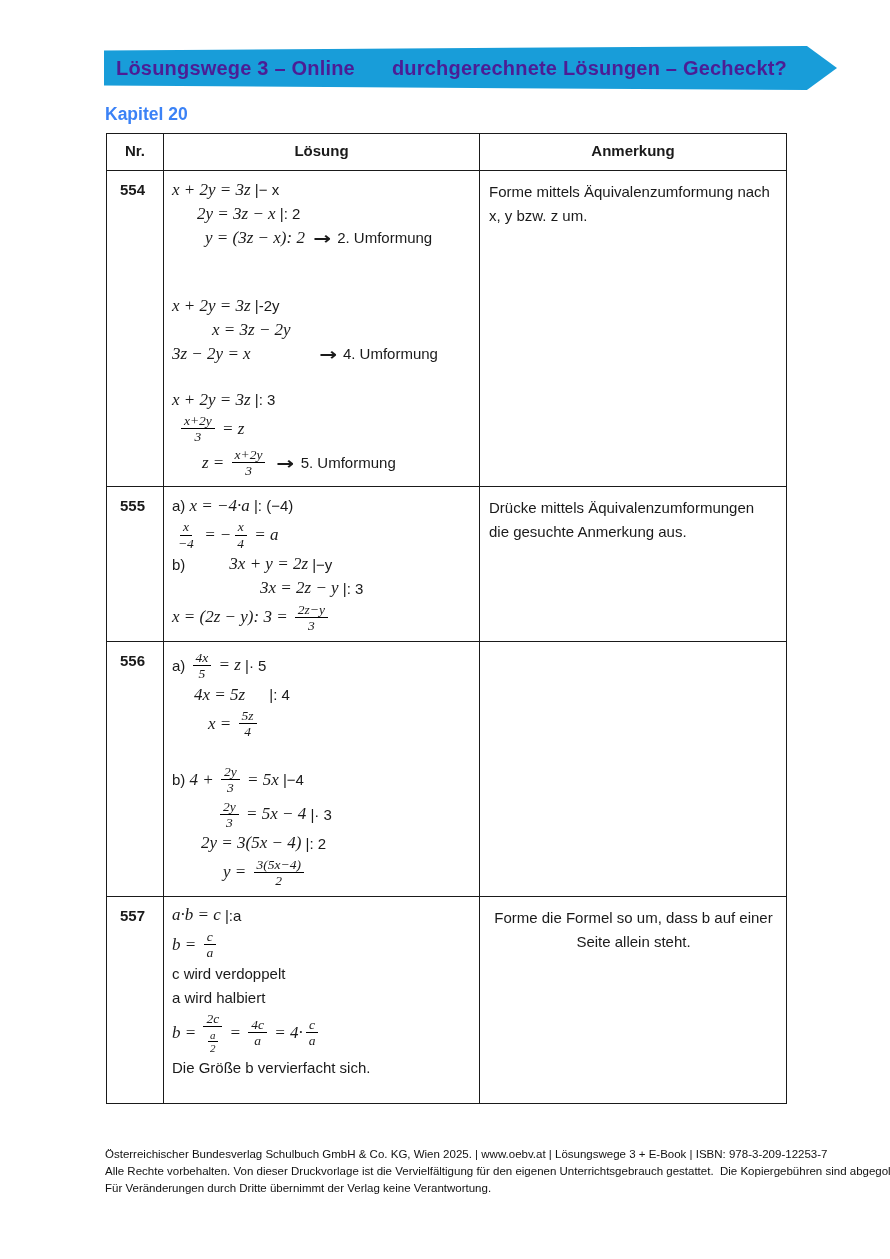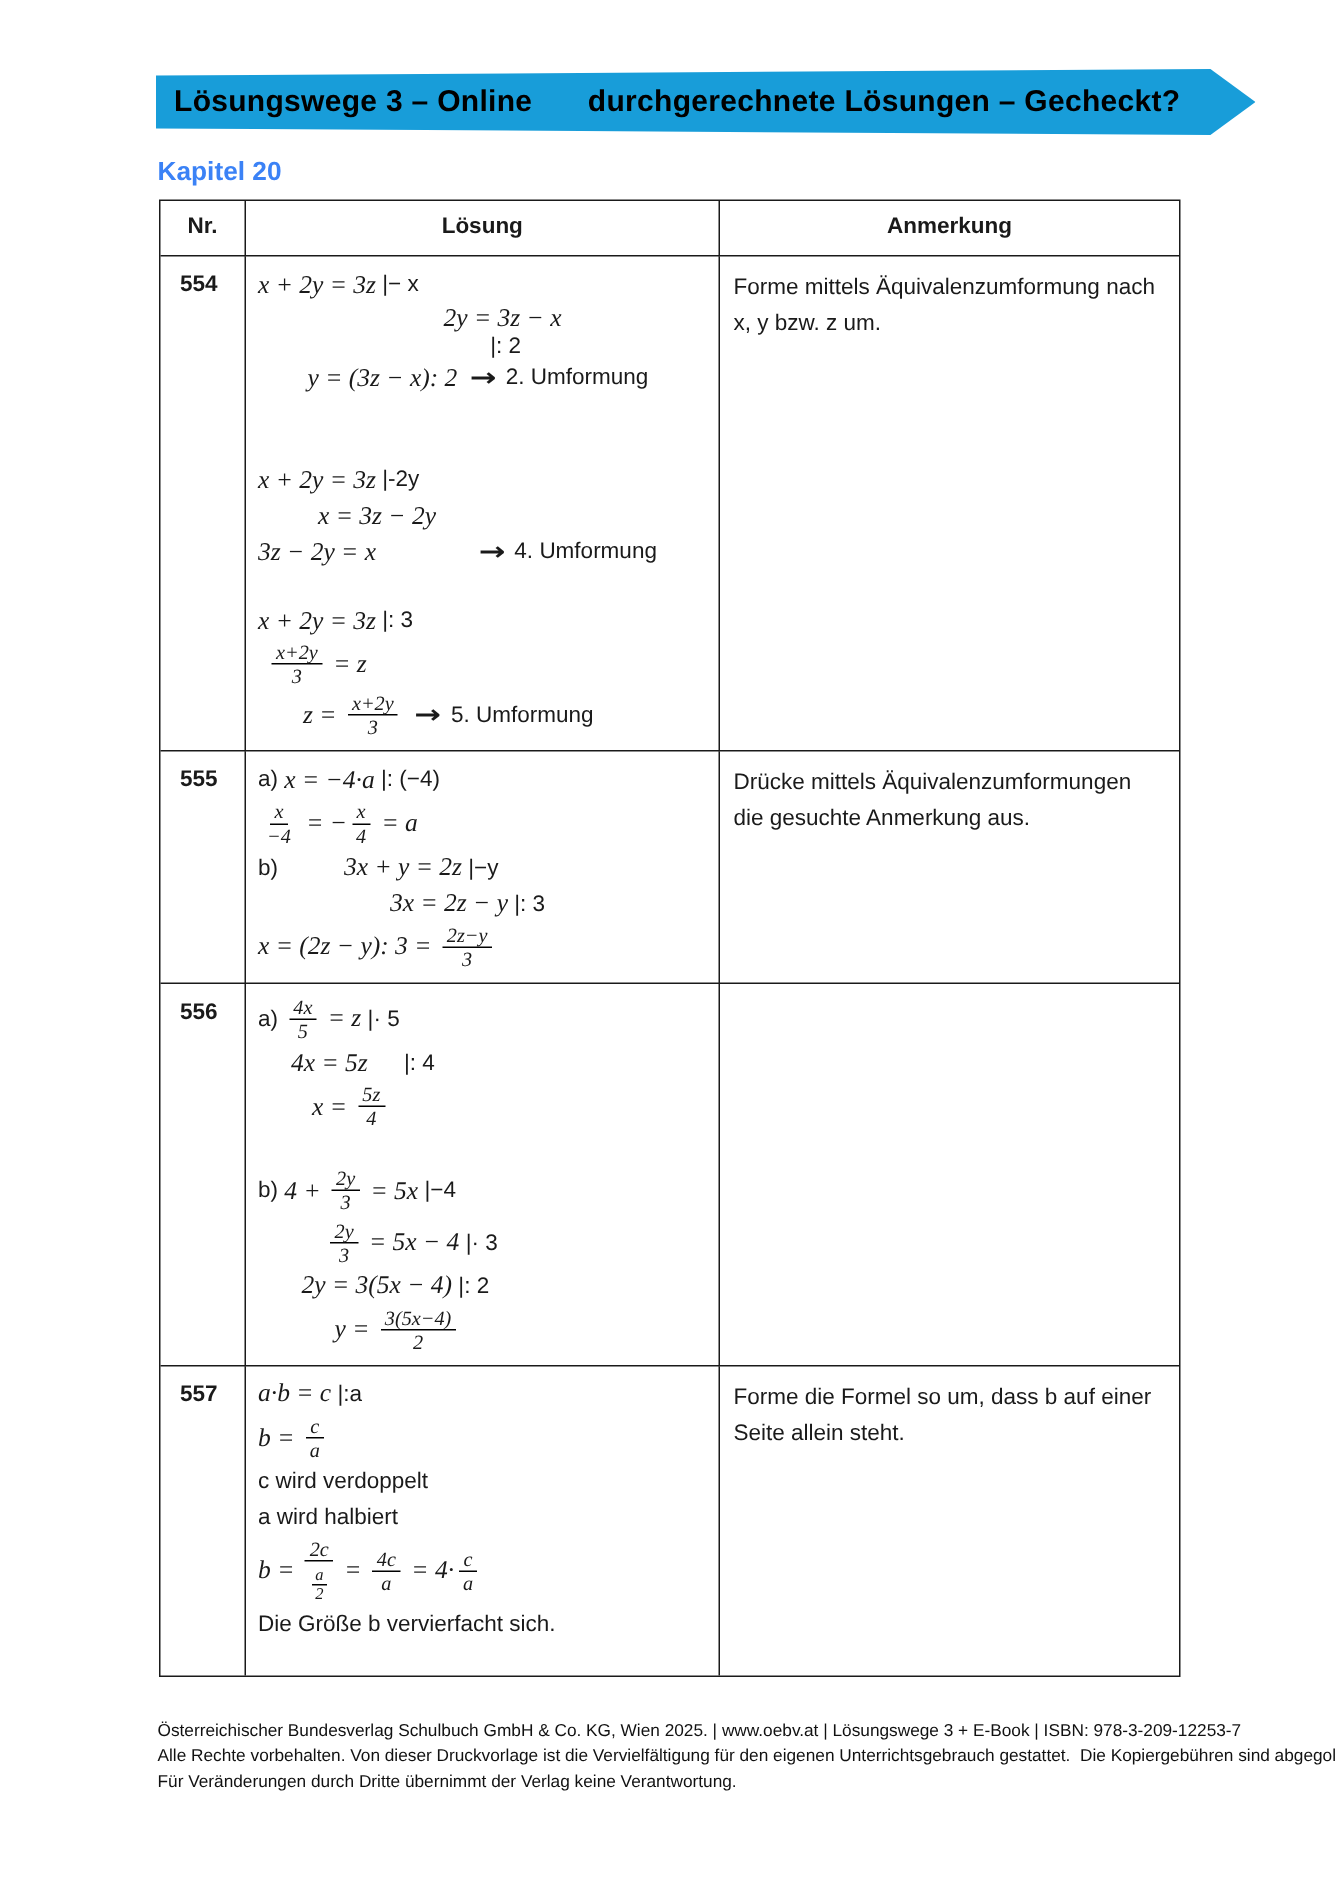--- a/index.html
+++ b/index.html
@@ -6,21 +6,21 @@
   html,body { background:#ffffff; }
   body {
     width:890px; height:1259px; position:relative; overflow:hidden;
     font-family:"Liberation Sans", sans-serif; color:#1a1a1a;
   }
   
   .banner {
     position:absolute; left:104px; top:46px; width:733px; height:44px;
     display:flex; align-items:center; padding-left:12px;
     clip-path: polygon(0 10%, 95.9% 0, 100% 50%, 95.9% 100%, 0 90%);
-    color:#000000; font-weight:bold; font-size:20px; letter-spacing:0.2px;
+    color:#4c1d95; font-weight:bold; font-size:20px; letter-spacing:0.2px;
   }
   .banner .t2 { margin-left:37px; }
   
   .chapter {
     position:absolute; left:105px; top:104px;
     font-size:17.5px; font-weight:bold; color:#3b82f6;
   }
   
   #table {
     position:absolute; left:106px; top:133px; width:681px;
@@ -76,21 +76,21 @@
 <div id="table">
     <div class="hcell">Nr.</div>
     <div class="hcell">Lösung</div>
     <div class="hcell c3">Anmerkung</div>
     <div class="ncell" style="min-height: 312px;">554</div>
     <div class="scell" style="min-height: 312px;">
       <div class="line">
         <span class="mx">x + 2y = 3z</span>
         <span class="tx"> |− x</span>
       </div>
-      <div class="line" style="margin-left: 25px; flex-direction: column;">
+      <div class="line" style="margin-left: 25px;">
         <span class="mx">2y = 3z − x</span>
         <span class="tx"> |: 2</span>
       </div>
       <div class="line" style="margin-left: 33px;">
         <span class="mx">y = (3z − x): 2</span>
         <span class="arrow">→</span>
         <span class="tx">2. Umformung</span>
       </div>
       <div class="line blank"></div>
       <div class="line blank"></div>
@@ -262,21 +262,21 @@
         <span class="mx"> = 4·</span>
         <span class="frac">
           <span class="num">c</span>
           <span class="den">a</span>
         </span>
       </div>
       <div class="line">
         <span class="tx">Die Größe b vervierfacht sich.</span>
       </div>
     </div>
-    <div class="rcell c3 lastrow" style="min-height: 206px;">
+    <div class="rcell c3 lastrow" style="min-height: 206px; text-align: center;">
       <div class="rpara">Forme die Formel so um, dass b auf einer Seite allein steht.</div>
     </div>
   </div>
 
 <div id="footer">
     <div class="fline">Österreichischer Bundesverlag Schulbuch GmbH &amp; Co. KG, Wien 2025. | www.oebv.at | Lösungswege 3 + E-Book | ISBN: 978-3-209-12253-7</div>
     <div class="fline">Alle Rechte vorbehalten. Von dieser Druckvorlage ist die Vervielfältigung für den eigenen Unterrichtsgebrauch gestattet.  Die Kopiergebühren sind abgegolten.</div>
     <div class="fline">Für Veränderungen durch Dritte übernimmt der Verlag keine Verantwortung.</div>
   </div>
 

